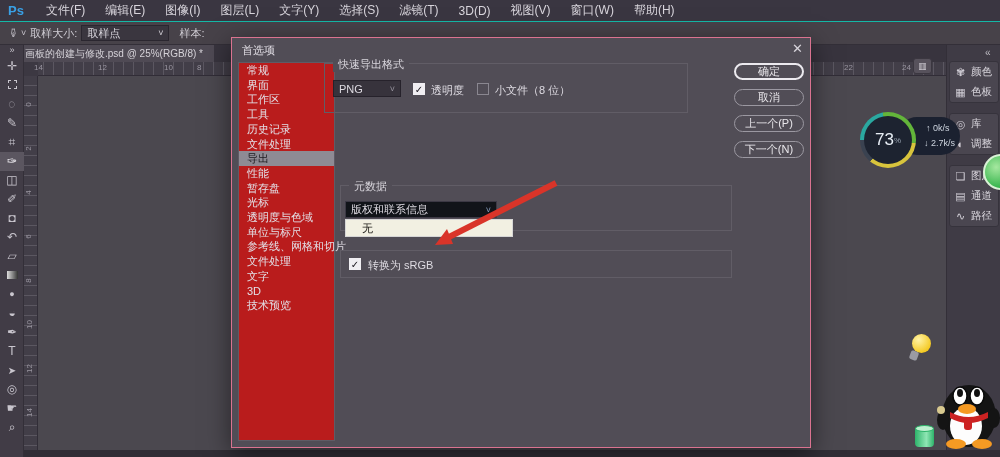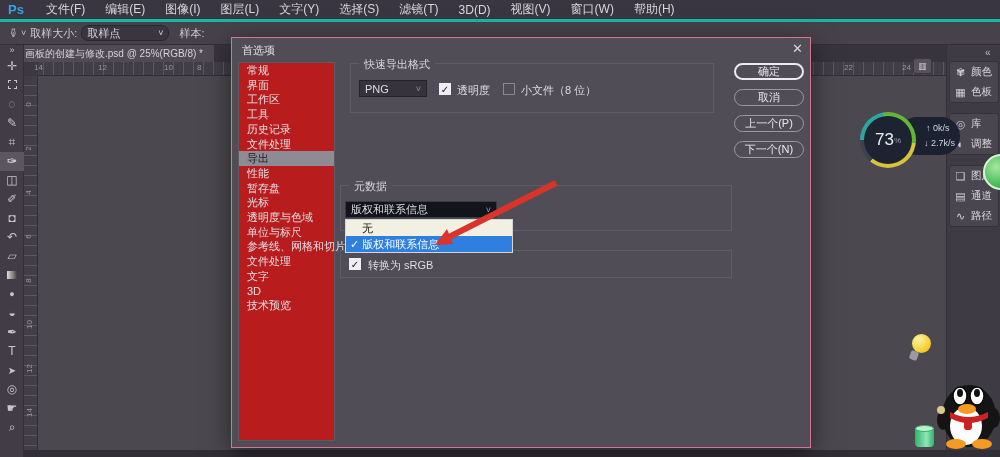--- a/index.html
+++ b/index.html
@@ -1,20 +1,20 @@
 <!DOCTYPE html>
 <html><head>
 <meta charset="utf-8">
 <style>
   * { margin:0; padding:0; box-sizing:border-box; }
   html,body { width:1000px; height:457px; }
   body { font-family:"Liberation Sans", sans-serif; background:#4b484f; overflow:hidden; position:relative; }
   .abs { position:absolute; }
   
-  #menubar { left:0; top:0; width:1000px; height:22px; background:#3a3641; border-bottom:3px solid #14b8a6; display:flex; align-items:center; z-index:3; }
+  #menubar { left:0; top:0; width:1000px; height:22px; background:#3a3641; border-bottom:1px solid #14b8a6; display:flex; align-items:center; z-index:3; }
   #pslogo { color:#39a0e5; font-weight:bold; font-size:13px; padding:0 12px 0 8px; }
   .mi { color:#d8d5dc; font-size:12px; padding:0 10px; cursor:default; }
   #optionsbar { left:0; top:22px; width:1000px; height:23px; background:#474249; border-bottom:1px solid #332f38; display:flex; align-items:center; z-index:3; }
   .ob-label { color:#cfccd3; font-size:11px; margin:0 4px; }
   .ob-select { background:#3a363f; border:1px solid #2a262f; color:#d8d5dc; font-size:11px; height:16px; display:flex; align-items:center; justify-content:space-between; padding:0 5px; }
   .ob-icon { color:#c9c6ce; font-size:12px; }
   
   #toolbar { left:0; top:45px; width:24px; bottom:0; background:#413c46; border-right:1px solid #332f38; z-index:3; }
   .tool { width:24px; height:19px; text-align:center; color:#c9c6ce; font-size:12px; line-height:19px; cursor:pointer; }
   .tool.sel { background:#5b5660; color:#f0eef3; }
@@ -94,21 +94,21 @@
   <span class="mi">3D(D)</span>
   <span class="mi">视图(V)</span>
   <span class="mi">窗口(W)</span>
   <span class="mi">帮助(H)</span>
 </div>
 
 <div id="optionsbar" class="abs">
   <span class="ob-icon" style="margin-left:8px;transform:rotate(90deg);">✑</span>
   <span class="ob-icon" style="margin-left:3px;font-size:9px;">˅</span>
   <span class="ob-label" style="">取样大小:</span>
-  <div class="ob-select" style="width:88px;border-radius:7px;">
+  <div class="ob-select" style="width:88px;">
     <span>取样点</span>
     <span style="font-size:9px;">˅</span>
   </div>
   <span class="ob-label" style="margin-left:10px;">样本:</span>
   <span class="ob-icon abs" style="left:952px;top:26px;font-size:13px;">⌕</span>
   <span class="ob-icon abs" style="left:977px;top:27px;">▣</span>
 </div>
 
 <div id="toolbar" class="abs">
   <div class="tool" style="height:12px;line-height:10px;font-size:9px;">»</div>
@@ -174,42 +174,41 @@
     <div class="nav-item">光标</div>
     <div class="nav-item">透明度与色域</div>
     <div class="nav-item">单位与标尺</div>
     <div class="nav-item">参考线、网格和切片</div>
     <div class="nav-item">文件处理</div>
     <div class="nav-item">文字</div>
     <div class="nav-item">3D</div>
     <div class="nav-item">技术预览</div>
   </div>
 
-  <div class="group" style="left:118px;top:25px;width:364px;height:50px;">
+  <div class="group" style="left:92px;top:25px;width:364px;height:50px;">
     <span class="legend">快速导出格式</span>
     <div class="psselect" style="left:8px;top:16px;width:68px;">
       <span>PNG</span>
       <span style="font-size:9px;color:#9a96a1;">˅</span>
     </div>
     <span class="cb checked" style="left:88px;top:19px;">✓</span>
     <span class="flabel" style="left:106px;top:19px;">透明度</span>
     <span class="cb" style="left:152px;top:19px;"></span>
     <span class="flabel" style="left:170px;top:19px;">小文件（8 位）</span>
   </div>
 
 
   <div class="group" style="left:108px;top:147px;width:392px;height:46px;">
     <span class="legend">元数据</span>
     <div class="psselect darksel" style="left:4px;top:15px;width:152px;">
       <span>版权和联系信息</span>
       <span style="font-size:9px;color:#8aa0c0;">˅</span>
     </div>
     <div id="metalist">
       <div class="opt1">无</div>
-      <div class="opt2">✓ 版权和联系信息</div>
     </div>
   </div>
 
   <div class="group" style="left:108px;top:212px;width:392px;height:28px;">
     <span class="cb checked" style="left:8px;top:7px;">✓</span>
     <span class="flabel" style="left:27px;top:7px;">转换为 sRGB</span>
   </div>
 
   <div class="dbtn primary" style="top:25px;">确定</div>
   <div class="dbtn" style="top:51px;">取消</div>

